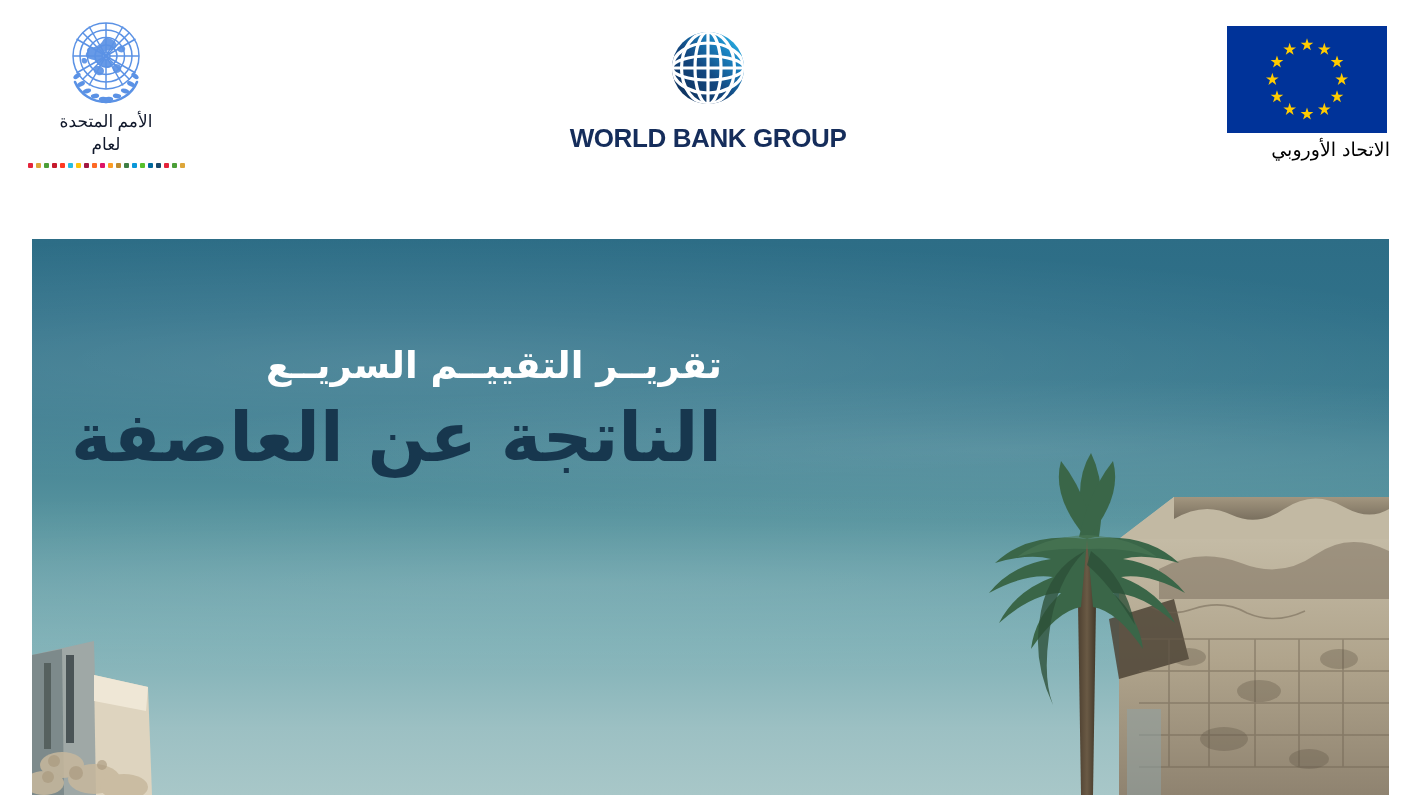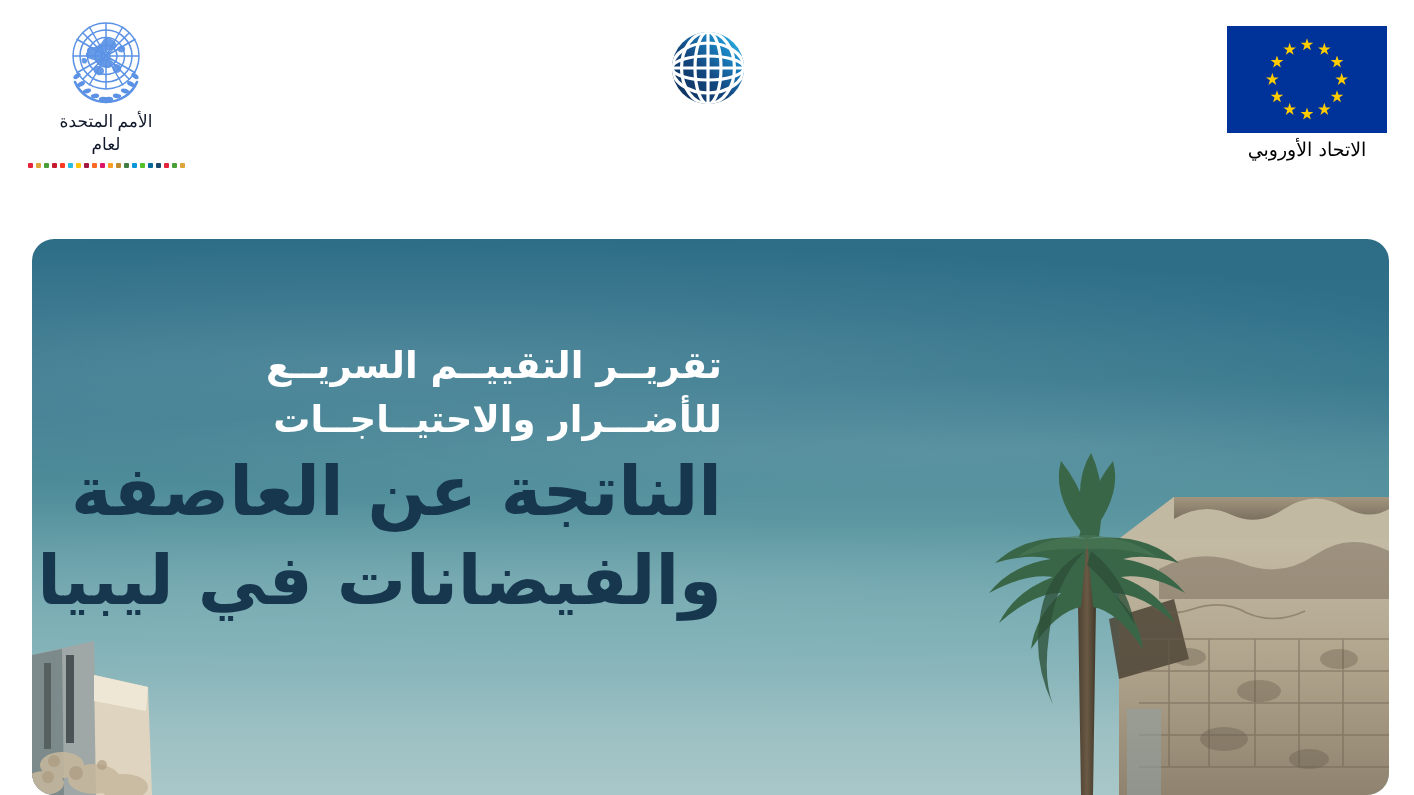--- a/index.html
+++ b/index.html
@@ -90,31 +90,31 @@
     background: #003399;
     margin: 0 auto;
   }
   #eu-caption {
     margin-top: 5px;
     color: #000000;
     font-family: "DejaVu Serif", "Liberation Serif", serif;
     font-size: 19px;
     direction: rtl;
     white-space: nowrap;
+    text-align: right;
   }
 
   
   #hero {
     position: absolute;
     left: 32px;
     top: 239px;
     width: 1357px;
     height: 556px;
     overflow: hidden;
-    border-radius: 22px;
   }
 
   
   #sky {
     position: absolute;
     inset: 0;
     background:
       linear-gradient(to bottom,
         #2d6d86 0%,
         #307189 14%,
@@ -279,20 +279,21 @@
         <g clip-path="url(#wbclip)" fill="none" stroke="#ffffff" stroke-width="3.2">
           <ellipse cx="48" cy="48" rx="13" ry="36"></ellipse>
           <ellipse cx="48" cy="48" rx="26.5" ry="36"></ellipse>
           <line x1="48" y1="10" x2="48" y2="86"></line>
           <ellipse cx="48" cy="48" rx="36" ry="12"></ellipse>
           <ellipse cx="48" cy="48" rx="36" ry="25"></ellipse>
           <line x1="10" y1="48" x2="86" y2="48"></line>
         </g>
         <circle cx="48" cy="48" r="36" fill="none" stroke="#ffffff" stroke-width="0"></circle>
       </svg>
+      <div id="wb-wordmark">WORLD BANK GROUP</div>
     </div>
 
     <div id="eu-logo">
       <svg id="eu-flag" viewBox="0 0 240 160">
         <rect x="0" y="0" width="240" height="160" fill="#003399"></rect>
         <g id="eu-stars" fill="#ffcc00">
             <polygon points="120.00,18.00 122.25,24.91 129.51,24.91 123.63,29.18 125.88,36.09 120.00,31.82 114.12,36.09 116.37,29.18 110.49,24.91 117.75,24.91" fill="#ffcc00"></polygon>
             <polygon points="146.00,24.97 148.25,31.88 155.51,31.88 149.63,36.15 151.88,43.06 146.00,38.79 140.12,43.06 142.37,36.15 136.49,31.88 143.75,31.88" fill="#ffcc00"></polygon>
             <polygon points="165.03,44.00 167.28,50.91 174.54,50.91 168.67,55.18 170.91,62.09 165.03,57.82 159.16,62.09 161.40,55.18 155.52,50.91 162.79,50.91" fill="#ffcc00"></polygon>
             <polygon points="172.00,70.00 174.25,76.91 181.51,76.91 175.63,81.18 177.88,88.09 172.00,83.82 166.12,88.09 168.37,81.18 162.49,76.91 169.75,76.91" fill="#ffcc00"></polygon>
@@ -399,19 +400,17 @@
           <circle cx="22" cy="146" r="6"></circle>
           <circle cx="44" cy="158" r="7"></circle>
           <circle cx="70" cy="150" r="5"></circle>
           <circle cx="16" cy="162" r="6"></circle>
         </g>
       </svg>
     </div>
 
     <div id="title-block">
       <div class="title-line t-small">تقريــر التقييــم السريــع</div>
-      <div class="title-line t-small">للأضـــرار والاحتيــاجــات</div>
       <div class="title-line t-big">الناتجة عن العاصفة</div>
-      <div class="title-line t-big">والفيضانات في ليبيا</div>
     </div>
 
   </div>
 </div>
 
 </body></html>

